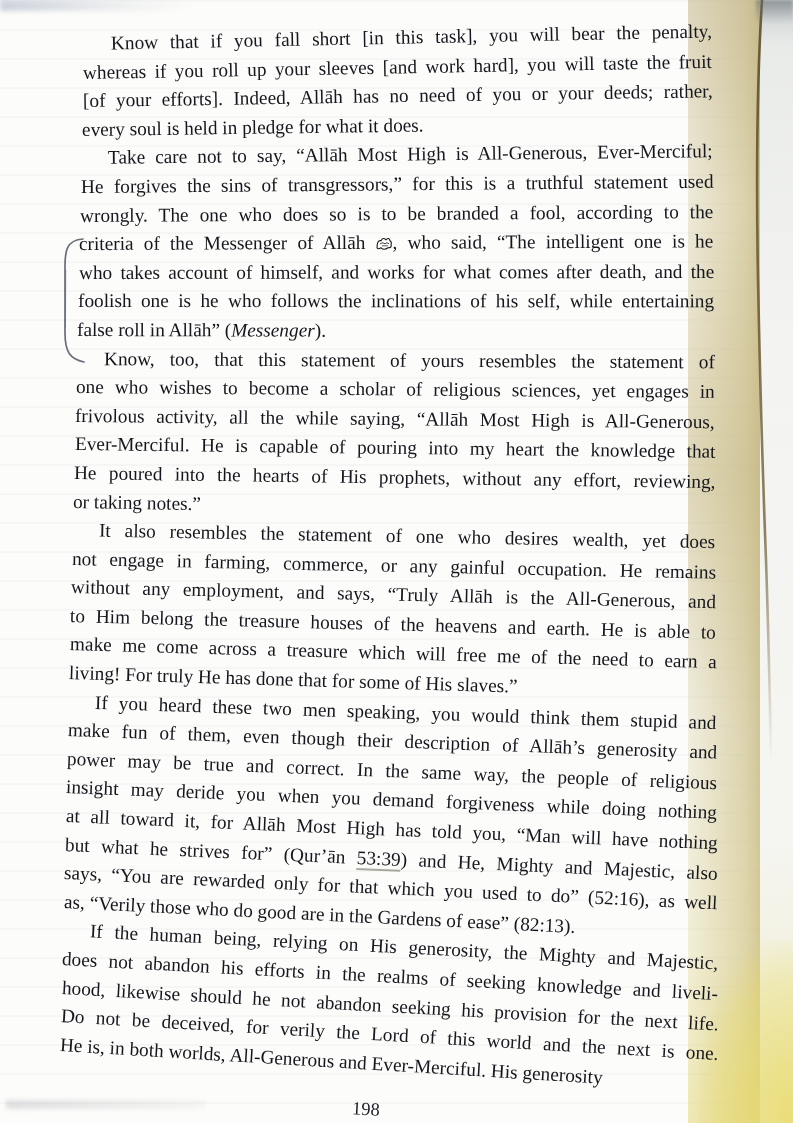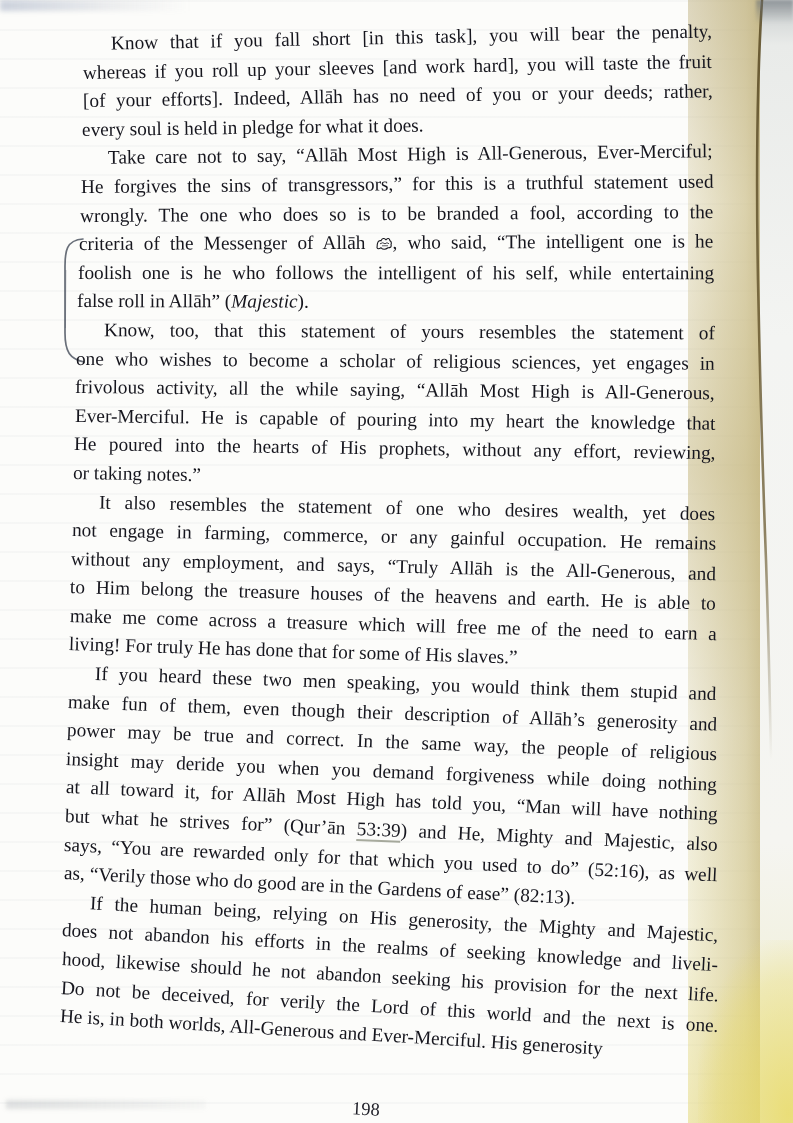--- a/index.html
+++ b/index.html
@@ -117,22 +117,23 @@
       <div class="line" style="transform: rotate(-0.89deg); margin-left: -1.4px; width: 629.8px;"><span>[of your efforts]. Indeed, Allāh has no need of you or your deeds; rather,</span></div>
       <div class="line last" style="transform: rotate(-0.76deg); margin-left: -2px; width: 630.7px;"><span>every soul is held in pledge for what it does.</span></div>
       <div class="line indent" style="transform: rotate(-0.62deg); margin-left: -2.7px; width: 631.6px;"><span>Take care not to say, “Allāh Most High is All-Generous, Ever-Merciful;</span></div>
       <div class="line" style="transform: rotate(-0.49deg); margin-left: -3.4px; width: 632.5px;"><span>He forgives the sins of transgressors,” for this is a truthful statement used</span></div>
       <div class="line" style="transform: rotate(-0.36deg); margin-left: -4.1px; width: 633.4px;"><span>wrongly. The one who does so is to be branded a fool, according to the</span></div>
       <div class="line" style="transform: rotate(-0.23deg); margin-left: -4.8px; width: 634.3px;"><span>criteria of the Messenger of Allāh </span><span class="pbuh"><svg width="17" height="15" viewBox="0 0 17 15">
             <path d="M1 12 Q1 4 5 5 Q7 1 10 4 Q13 1 14 5 Q16 6 15 9 Q16 12 12 12 Q8 15 5 12 Q2 14 1 12 Z" fill="none" stroke="#1a1a20" stroke-width="1.1"></path>
             <path d="M4 8 Q7 6 9 8 Q11 6 13 8" fill="none" stroke="#1a1a20" stroke-width="0.8"></path>
             <path d="M6 10 L12 10" stroke="#1a1a20" stroke-width="0.7"></path>
           </svg></span><span>, who said, “The intelligent one is he</span></div>
-      <div class="line" style="transform: rotate(0.03deg); margin-left: -6.1px; width: 636.1px;"><span>foolish one is he who follows the intelligent of his self, while entertaining</span></div>
-      <div class="line last" style="transform: rotate(0.16deg); margin-left: -6.8px; width: 637px;"><span>false roll in Allāh” (</span><span class="it">Majestic</span><span>).</span></div>
+      <div class="line" style="transform: rotate(-0.1deg); margin-left: -5.4px; width: 635.2px;"><span>who takes account of himself, and works for what comes after death, and the</span></div>
+      <div class="line" style="transform: rotate(0.03deg); margin-left: -6.1px; width: 636.1px;"><span>foolish one is he who follows the inclinations of his self, while entertaining</span></div>
+      <div class="line last" style="transform: rotate(0.16deg); margin-left: -6.8px; width: 637px;"><span>false roll in Allāh” (</span><span class="it">Messenger</span><span>).</span></div>
       <div class="line indent" style="transform: rotate(0.3deg); margin-left: -7.5px; width: 637.9px;"><span>Know, too, that this statement of yours resembles the statement of</span></div>
       <div class="line" style="transform: rotate(0.43deg); margin-left: -8.2px; width: 638.8px;"><span>one who wishes to become a scholar of religious sciences, yet engages in</span></div>
       <div class="line" style="transform: rotate(0.56deg); margin-left: -8.8px; width: 639.7px;"><span>frivolous activity, all the while saying, “Allāh Most High is All-Generous,</span></div>
       <div class="line" style="transform: rotate(0.69deg); margin-left: -9.5px; width: 640.6px;"><span>Ever-Merciful. He is capable of pouring into my heart the knowledge that</span></div>
       <div class="line" style="transform: rotate(0.82deg); margin-left: -10.2px; width: 641.5px;"><span>He poured into the hearts of His prophets, without any effort, reviewing,</span></div>
       <div class="line last" style="transform: rotate(0.95deg); margin-left: -10.9px; width: 642.4px;"><span>or taking notes.”</span></div>
       <div class="line indent" style="transform: rotate(1.08deg); margin-left: -11.6px; width: 643.3px;"><span>It also resembles the statement of one who desires wealth, yet does</span></div>
       <div class="line" style="transform: rotate(1.22deg); margin-left: -12.2px; width: 644.2px;"><span>not engage in farming, commerce, or any gainful occupation. He remains</span></div>
       <div class="line" style="transform: rotate(1.35deg); margin-left: -12.9px; width: 645.1px;"><span>without any employment, and says, “Truly Allāh is the All-Generous, and</span></div>
       <div class="line" style="transform: rotate(1.48deg); margin-left: -13.6px; width: 646px;"><span>to Him belong the treasure houses of the heavens and earth. He is able to</span></div>

